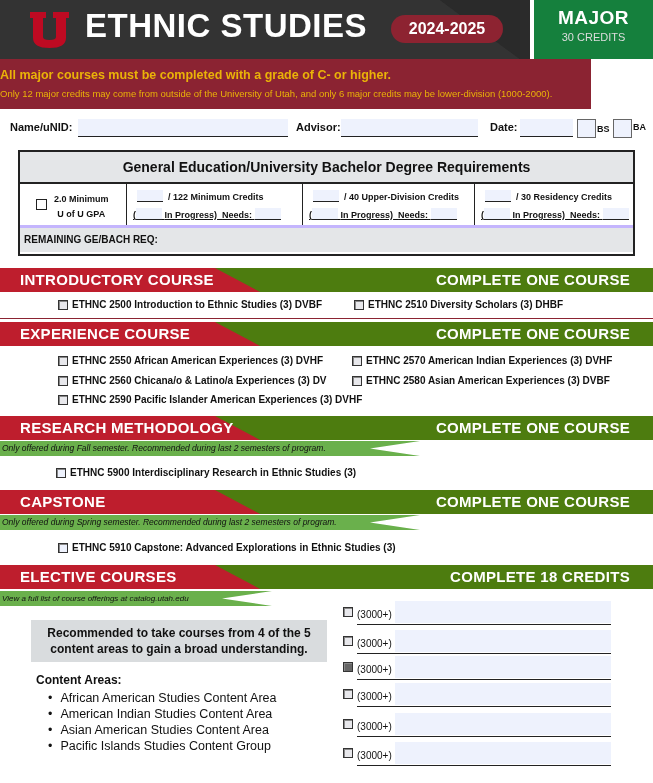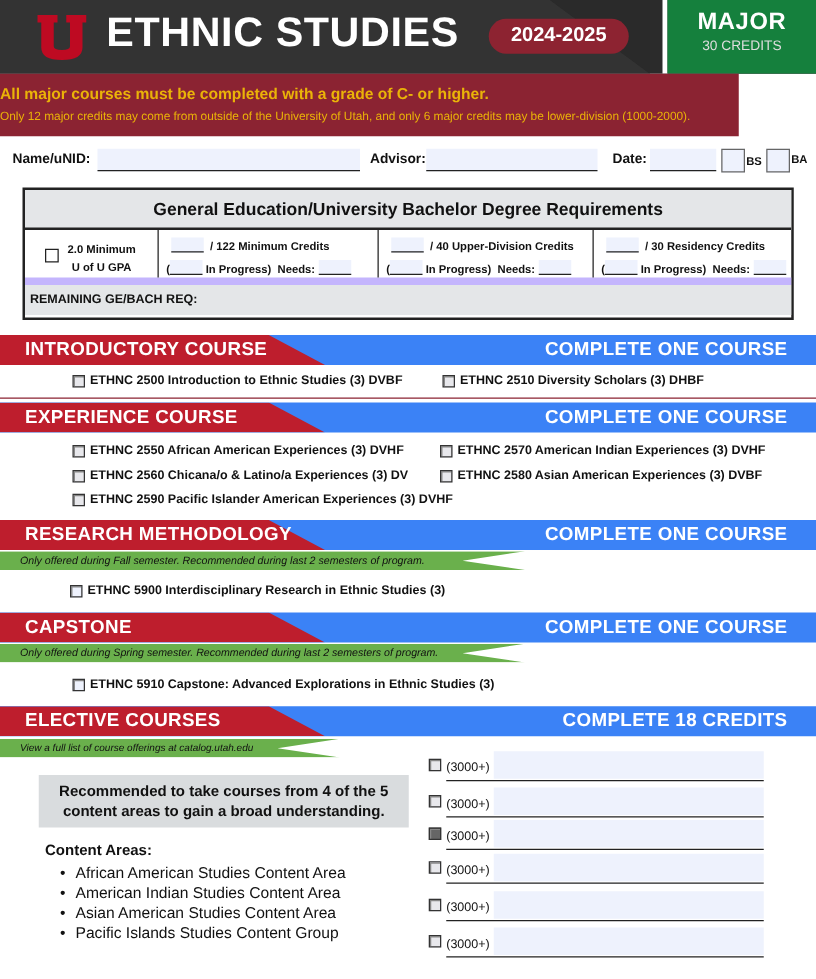--- a/index.html
+++ b/index.html
@@ -27,37 +27,37 @@
 
   
   .info { position: absolute; top: 117px; left: 0; width: 653px; height: 26px; font-size: 11px; font-weight: bold; }
   .info .lbl { position: absolute; top: 4px; }
   .info .fld { position: absolute; top: 2px; height: 18px; background: #eef2fd; border-bottom: 1px solid #222; }
   .info .cb { position: absolute; top: 2px; width: 19px; height: 19px; border: 1px solid #666; background: #eef2fd; }
 
   
   .ge { position: absolute; left: 18px; top: 150px; width: 617px; height: 106px; border: 2px solid #222; background: #fff; }
   .ge-head { height: 32px; background: #e4e6e8; border-bottom: 2px solid #222; text-align: center; font-weight: bold; font-size: 14px; line-height: 30px; }
-  .ge-row { display: flex; height: 44px; border-bottom: 6px solid #c4b5fd; font-size: 9px; font-weight: bold; }
+  .ge-row { display: flex; height: 44px; border-bottom: 3px solid #c4b5fd; font-size: 9px; font-weight: bold; }
   .ge-cell { border-right: 1px solid #222; position: relative; }
   .ge-cell:last-child { border-right: none; }
   .ge-foot { height: 24px; background: #e4e6e8; font-size: 10px; font-weight: bold; line-height: 24px; padding-left: 4px; }
   .gpa-cb { position: absolute; left: 16px; top: 15px; width: 11px; height: 11px; border: 1.5px solid #222; background: #fff; }
   .gpa-t { position: absolute; left: 34px; top: 8px; text-align: center; line-height: 15px; }
   .blank { display: inline-block; width: 26px; height: 12px; background: #eef2fd; border-bottom: 1px solid #222; vertical-align: bottom; }
   .ge-line1 { position: absolute; top: 6px; left: 10px; white-space: nowrap; }
-  .ge-line2 { position: absolute; top: 24px; left: 6px; white-space: nowrap; }
-
-  
-  .sec { position: absolute; left: 0; width: 653px; height: 24px; background: #3b82f6; overflow: hidden; }
+  .ge-line2 { position: absolute; top: 24px; left: 6px; white-space: nowrap; text-decoration: underline; }
+
+  
+  .sec { position: absolute; left: 0; width: 653px; height: 24px; background: #4d7c0f; overflow: hidden; }
   .sec .red { position: absolute; left: 0; top: 0; height: 24px; width: 260px; background: #be1e2d;
     clip-path: polygon(0 0, 215px 0, 260px 24px, 0 24px); }
   .sec .ttl { position: absolute; left: 20px; top: 3px; color: #fff; font-weight: bold; font-size: 15px; letter-spacing: 0.3px; }
   .sec .req { position: absolute; right: 23px; top: 3px; color: #fff; font-weight: bold; font-size: 15px; letter-spacing: 0.3px; }
-  .note { position: absolute; left: 0; height: 15px; background: #6ab04c; font-style: italic; font-size: 8.5px; color: #111; padding-left: 16px; line-height: 15px;
+  .note { position: absolute; left: 0; height: 15px; background: #6ab04c; font-style: italic; font-size: 8.5px; color: #111; padding-left: 2px; line-height: 15px;
     clip-path: polygon(0 0, 100% 0, calc(100% - 50px) 50%, 100% 100%, 0 100%); }
   .sec-line { position: absolute; left: 0; width: 653px; height: 1px; background: #8b2332; }
 
   .course { position: absolute; font-size: 10px; font-weight: bold; white-space: nowrap; display: flex; align-items: center; margin-left: 36px; }
   .ccb { display: inline-block; width: 10px; height: 10px; border: 1.5px solid #333; background: #e8e8ec; margin-right: 4px; box-shadow: inset 1px 1px 0 #888; }
 
   
   .rec-box { position: absolute; left: 31px; top: 620px; width: 296px; height: 42px; background: #d9dcde; text-align: center; font-weight: bold; font-size: 12px; line-height: 16px; padding-top: 5px; }
   .ca-title { position: absolute; left: 36px; top: 673px; font-weight: bold; font-size: 12px; }
   .ca-list { position: absolute; left: 48px; top: 690px; font-size: 12.5px; list-style: none; }

